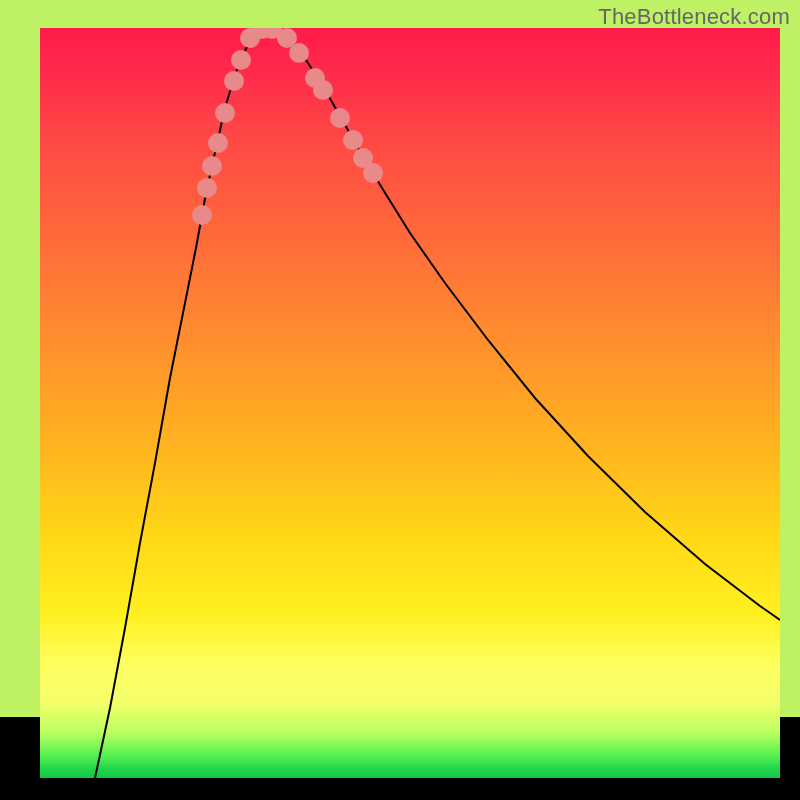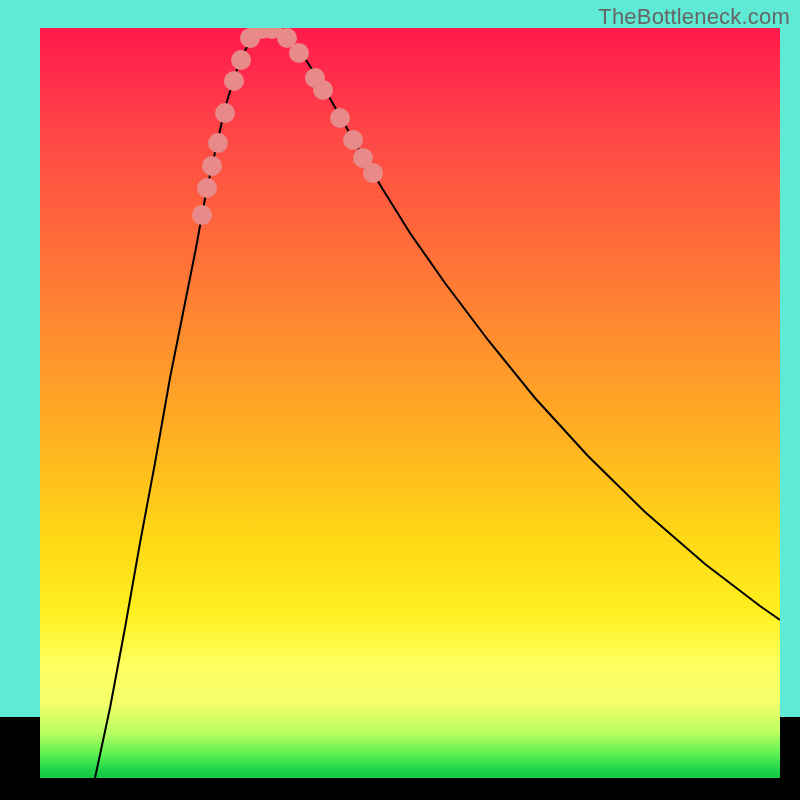--- a/index.html
+++ b/index.html
@@ -8,21 +8,21 @@
     width: 800px;
     height: 800px;
     background: #000;
     overflow: hidden;
     font-family: Arial, Helvetica, sans-serif;
   }
   .stage {
     position: relative;
     width: 800px;
     height: 717px;
-    background: #5eead4;
+    background: #bef264;
   }
   .watermark {
     position: absolute;
     top: 4px;
     right: 10px;
     color: #666;
     font-size: 22px;
     font-weight: 500;
     letter-spacing: 0.2px;
     z-index: 10;

